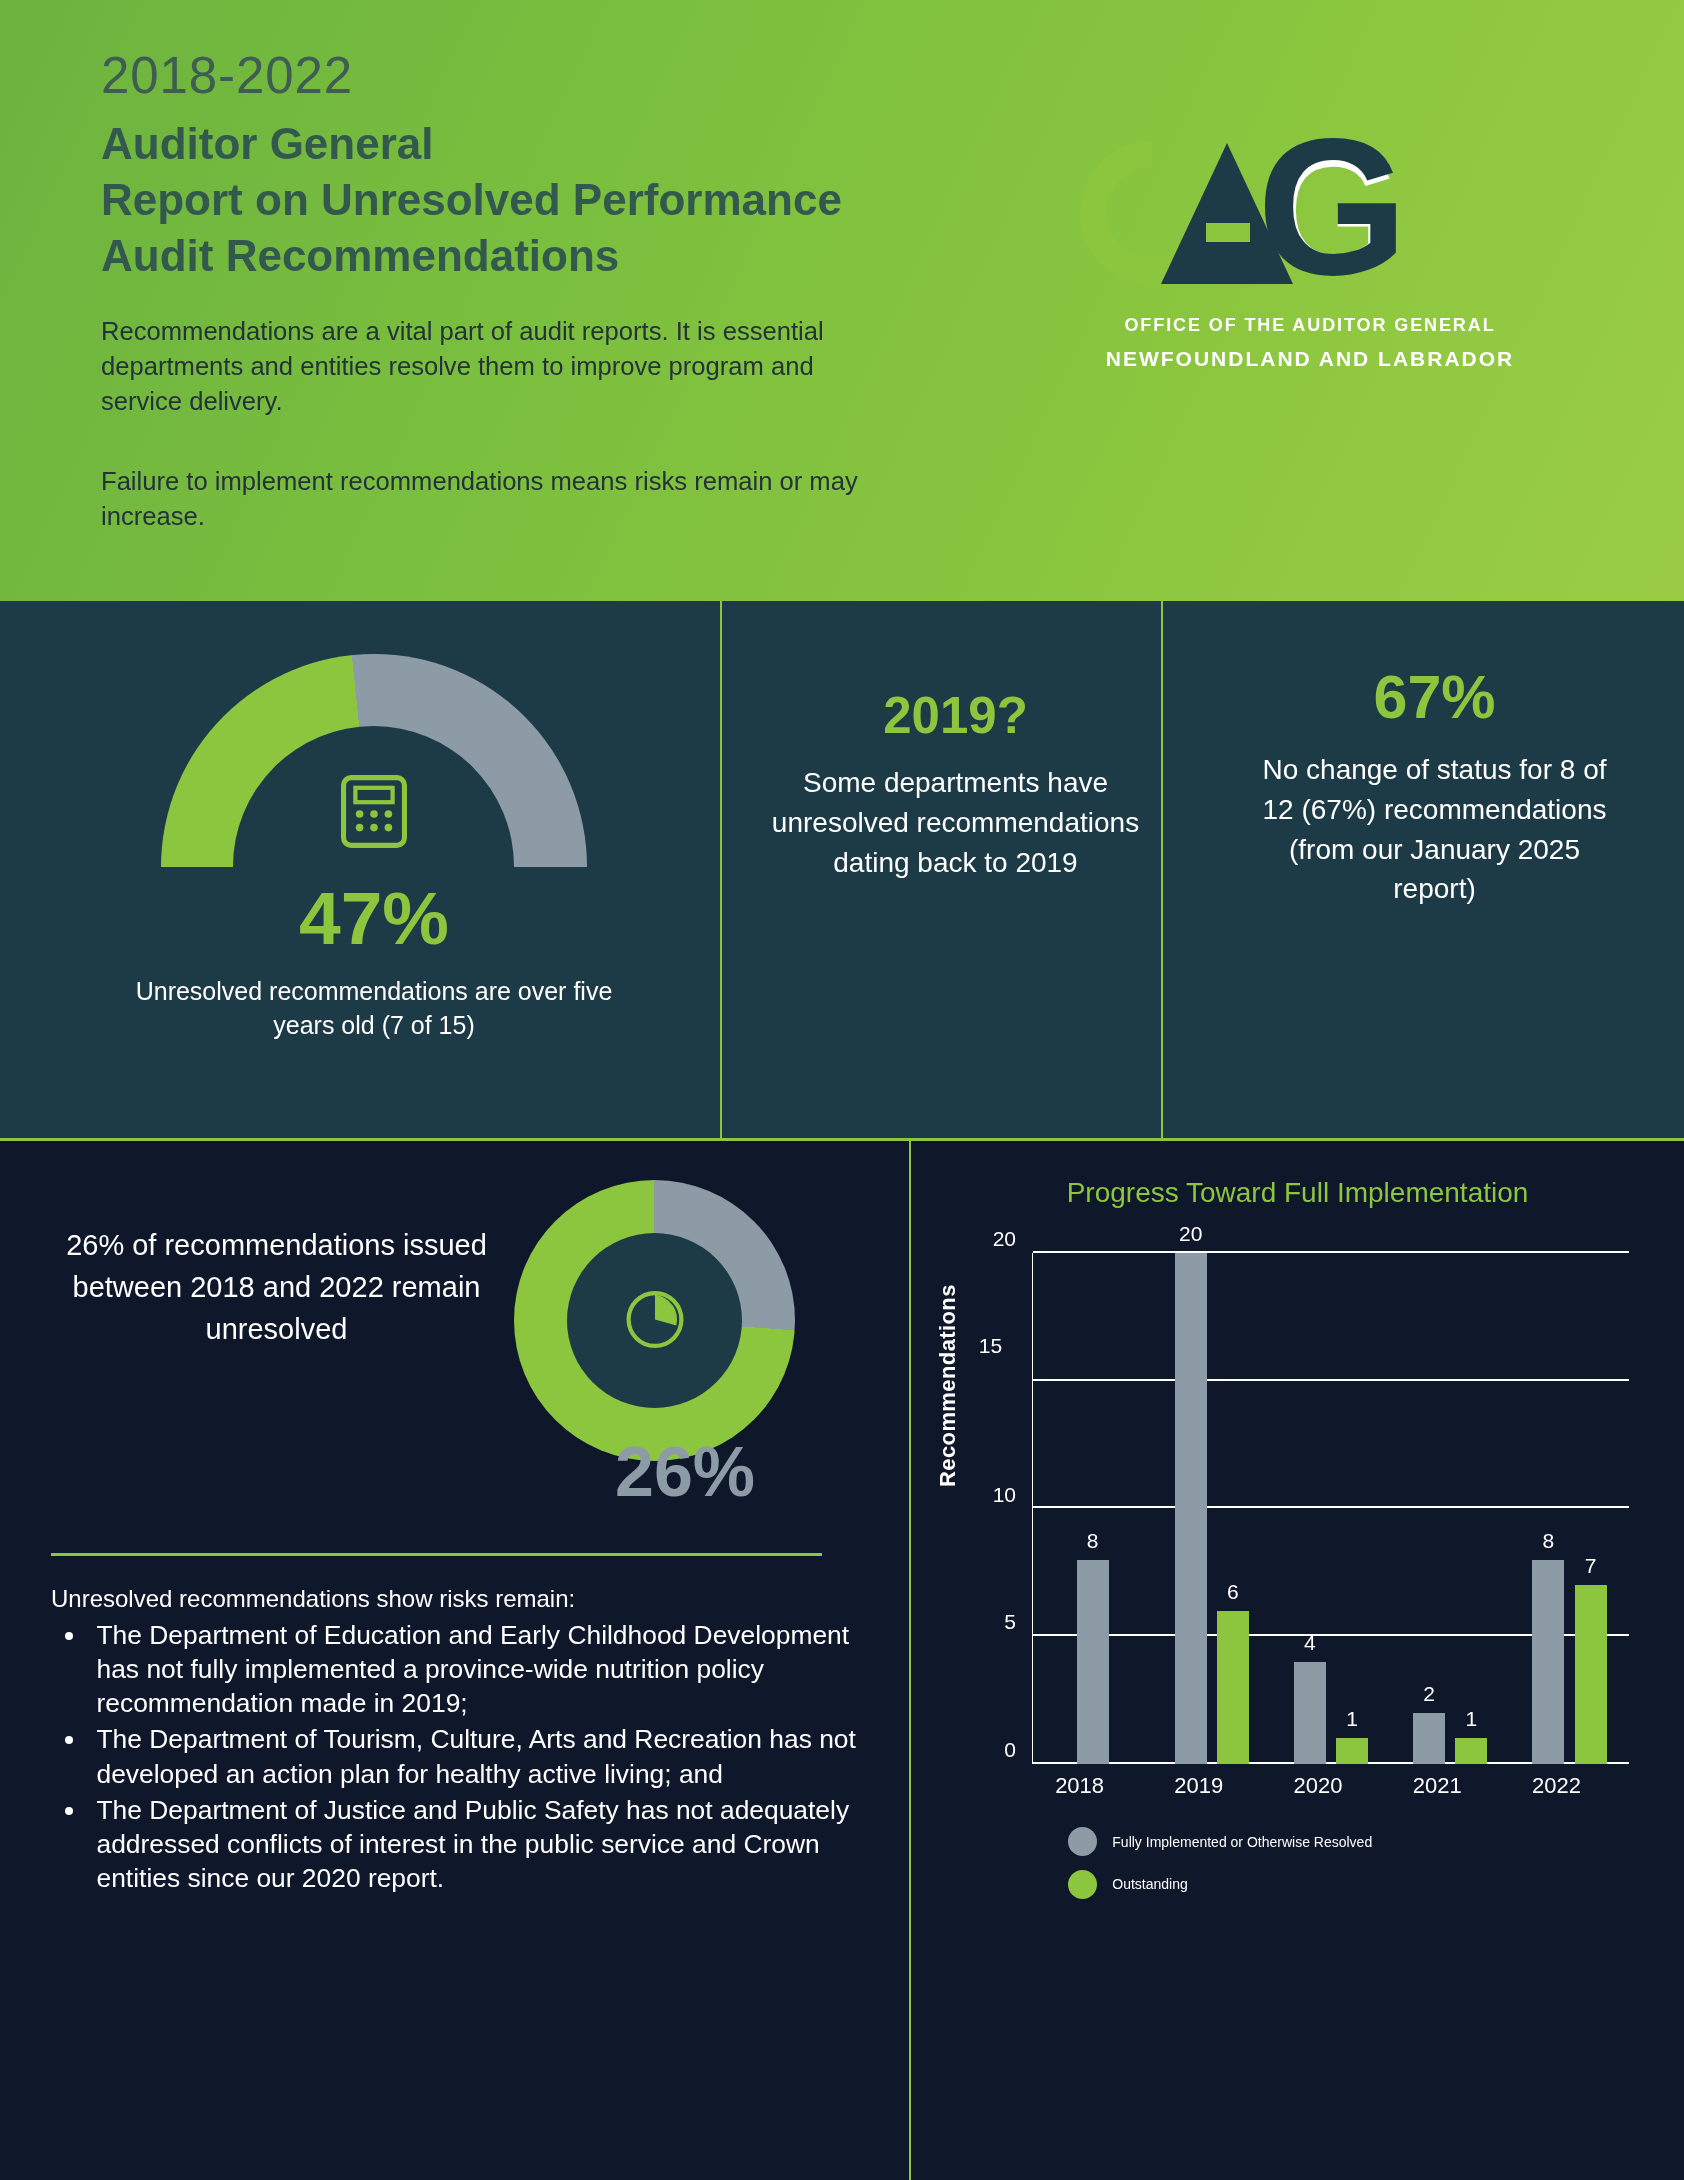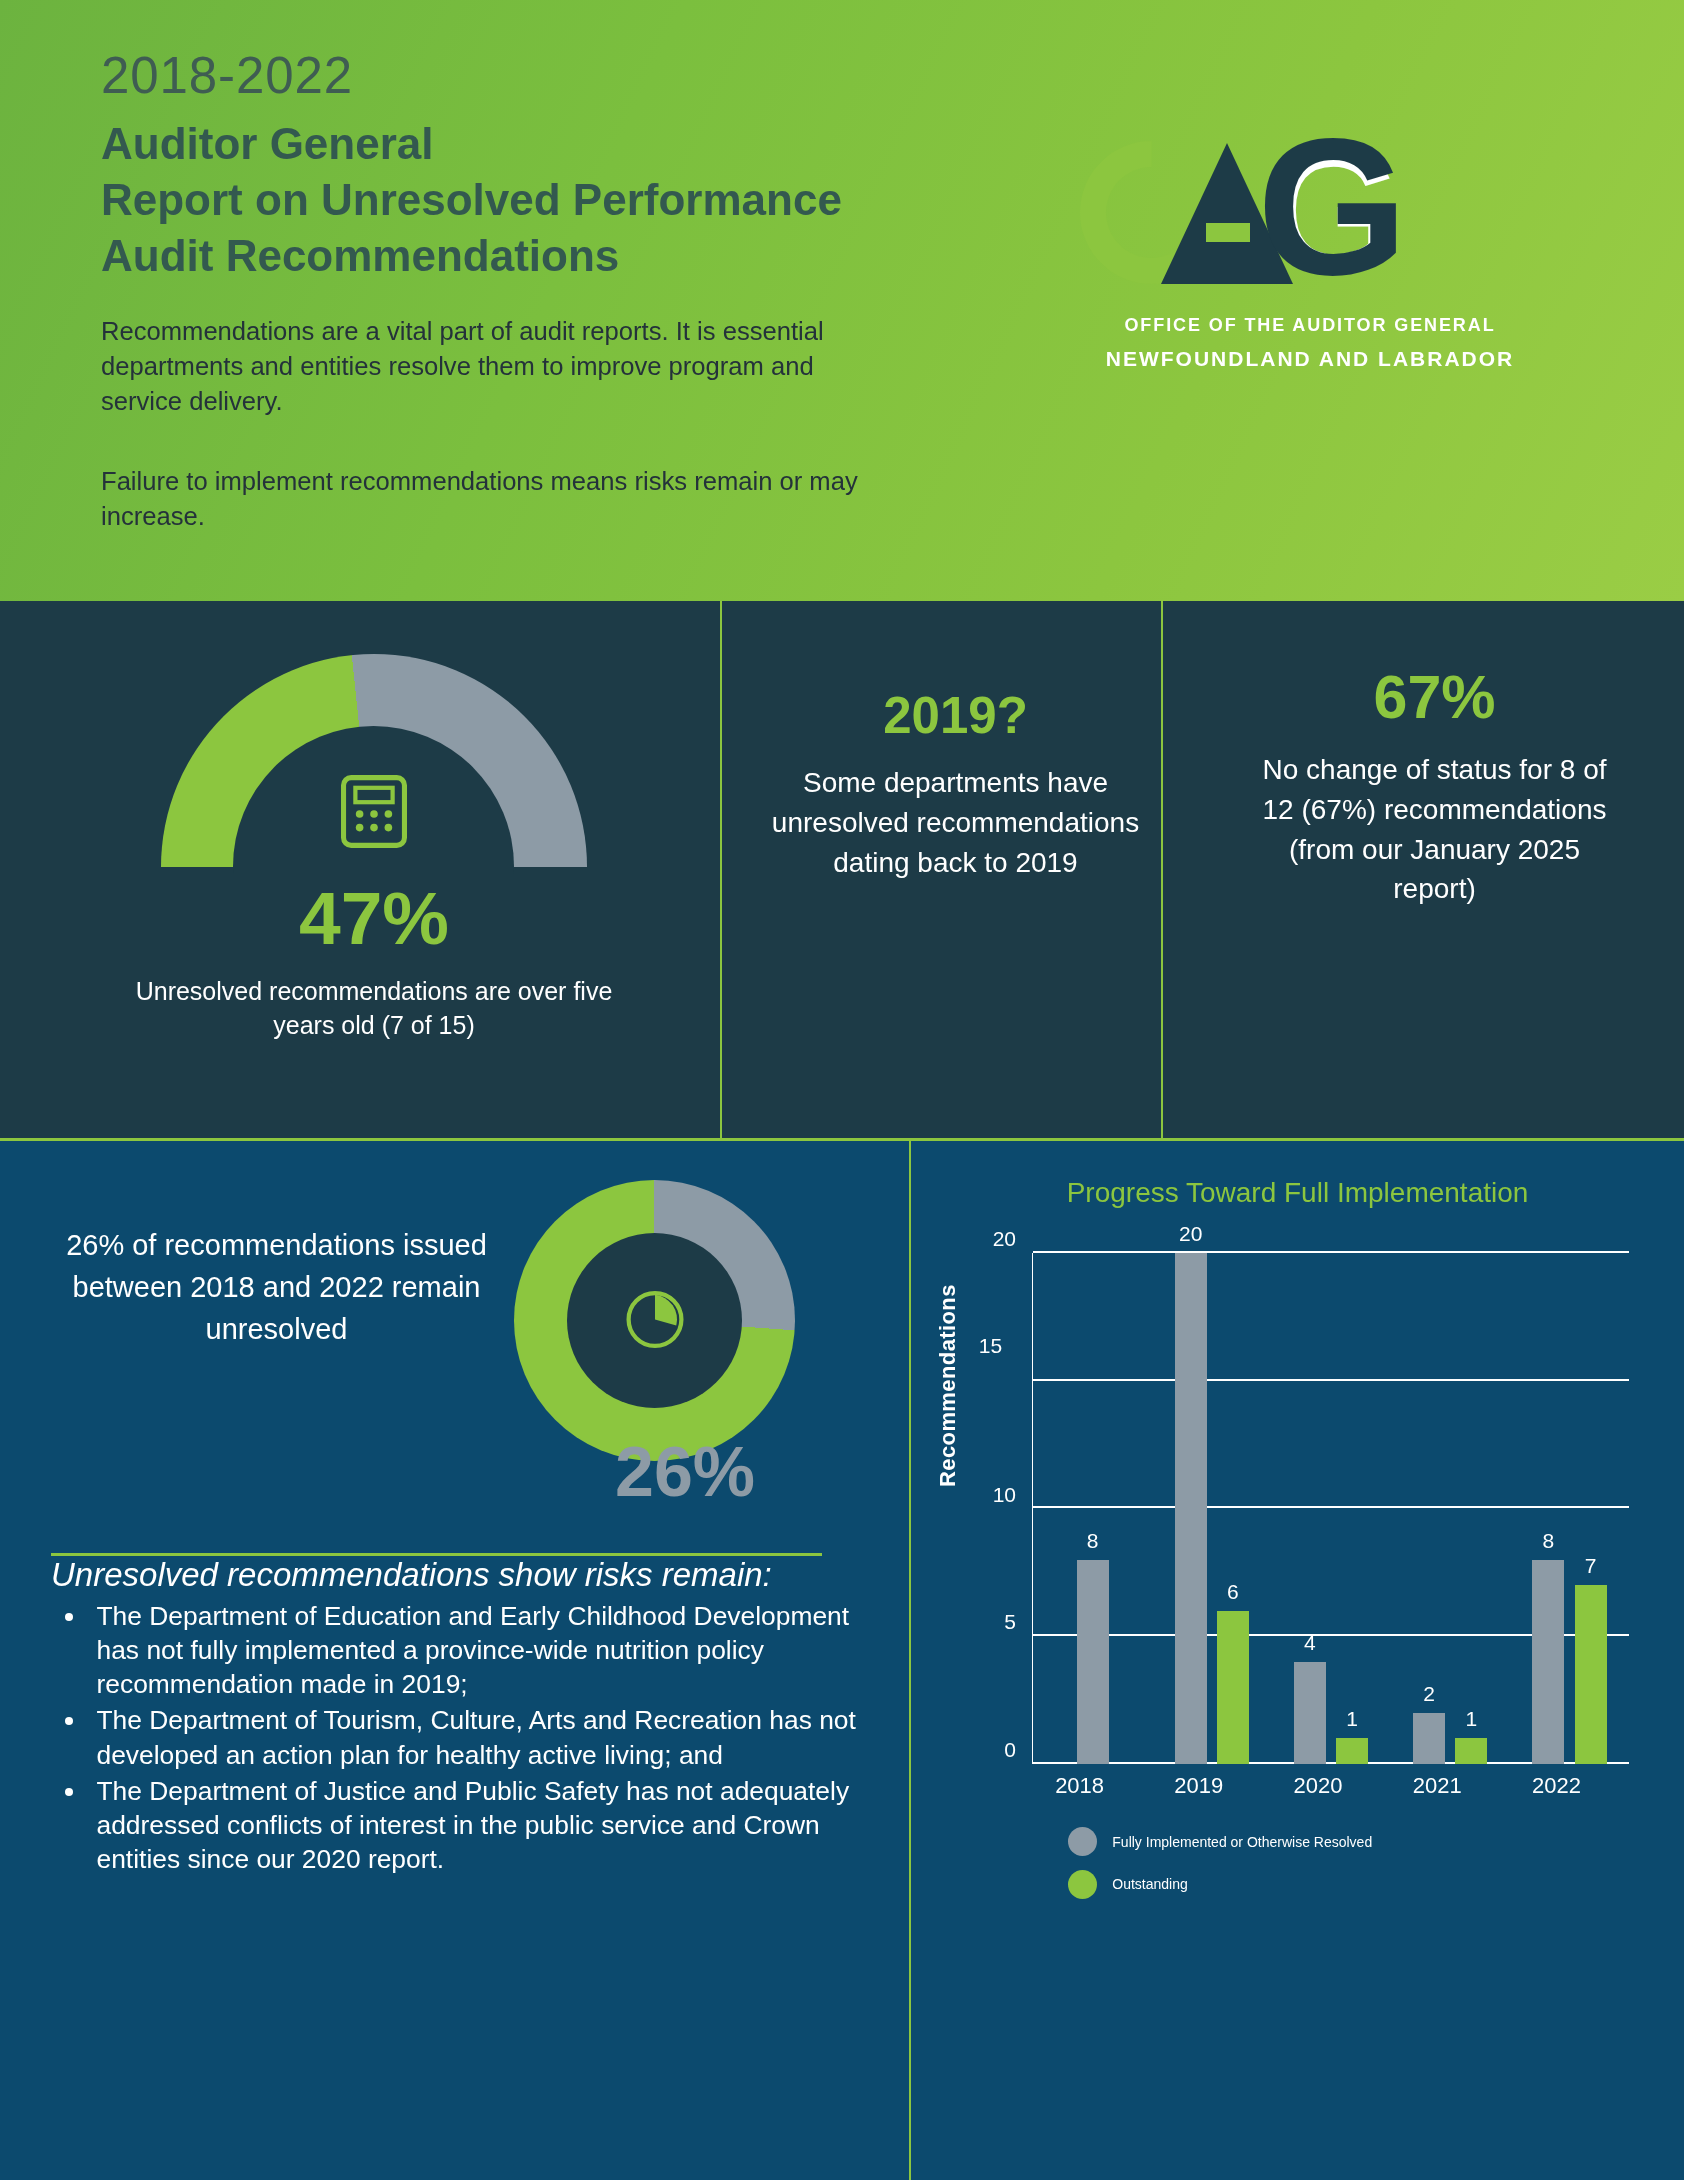--- a/index.html
+++ b/index.html
@@ -7,21 +7,21 @@
     width: 1685px;
     height: 2181px;
     font-family: "Liberation Sans", sans-serif;
     background: #1d3b47;
   }
   .page {
     position: relative;
     width: 1685px;
     height: 2181px;
     overflow: hidden;
-    background: #0c4a6e;
+    background: #0f172a;
   }
 
   
   .header {
     position: relative;
     width: 100%;
     height: 601px;
     background: linear-gradient(115deg, #6cb33f 0%, #7bbf3e 35%, #8cc63f 70%, #9acd45 100%);
     padding: 47px 0 0 101px;
   }
@@ -261,23 +261,23 @@
     color: #8d9ba6;
     line-height: 1;
   }
   .divider {
     margin: 92px 0 0 0;
     height: 2.6px;
     background: #8cc63f;
     width: 771px;
   }
   .risk-lead {
-    font-size: 33px;
-    color: #ffffff;
-    font-style: italic;
+    margin-top: 29px;
+    font-size: 24px;
+    color: #ffffff;
   }
   ul.risks {
     margin: 5.1px 0 0 37px;
     font-size: 26.4px;
     color: #ffffff;
     line-height: 1.3;
   }
   ul.risks li { margin-top: 1.7px; padding-left: 8.5px; }
 
   .br {

